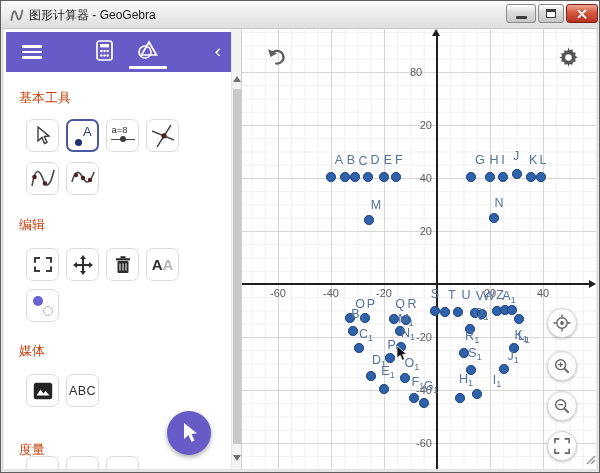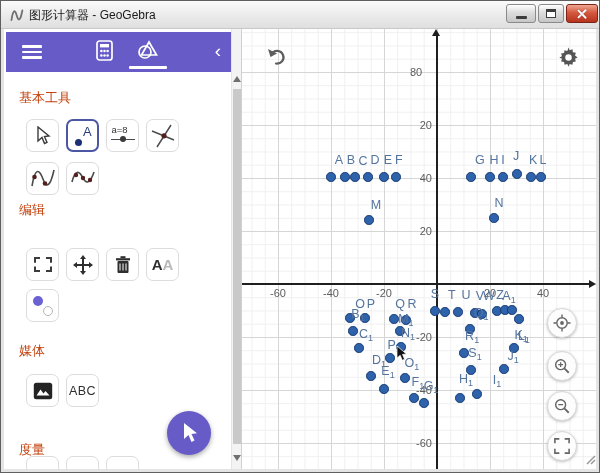--- a/index.html
+++ b/index.html
@@ -173,21 +173,21 @@
       </div>
       <div class="toolbtn" style="left:62px;top:133px;">
         <svg width="26" height="26" viewBox="0 0 26 26">
             <path d="M2 16 C5 4 9 4 13 12 C16 18 20 18 24 6" fill="none" stroke="#4a4a4a" stroke-width="1.6"></path>
             <circle cx="6" cy="9" r="2.2" fill="#53201d"></circle>
             <circle cx="13" cy="12" r="2.2" fill="#53201d"></circle>
             <circle cx="20" cy="14" r="2.2" fill="#53201d"></circle>
           </svg>
       </div>
 
-      <div class="sb-section-label" style="top:172px;">编辑</div>
+      <div class="sb-section-label" style="top:187px;">编辑</div>
 
       <div class="toolbtn" style="left:22px;top:219px;">
         <div class="sel-rect"></div>
       </div>
       <div class="toolbtn" style="left:62px;top:219px;">
         <svg width="24" height="24" viewBox="0 0 24 24">
             <path d="M12 2 L15 6 H13 V11 H18 V9 L22 12 L18 15 V13 H13 V18 H15 L12 22 L9 18 H11 V13 H6 V15 L2 12 L6 9 V11 H11 V6 H9 Z" fill="#2e2e2e"></path>
           </svg>
       </div>
       <div class="toolbtn" style="left:102px;top:219px;">

